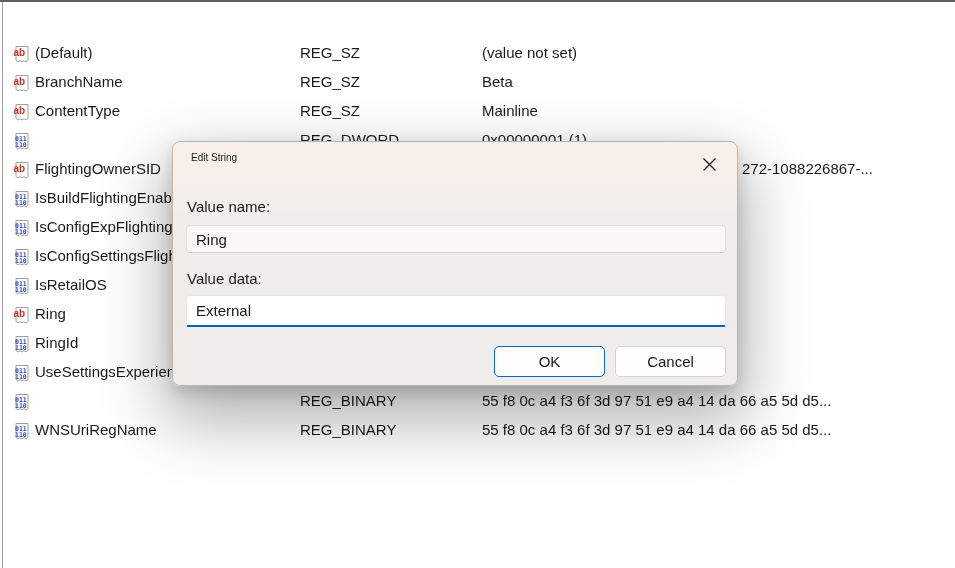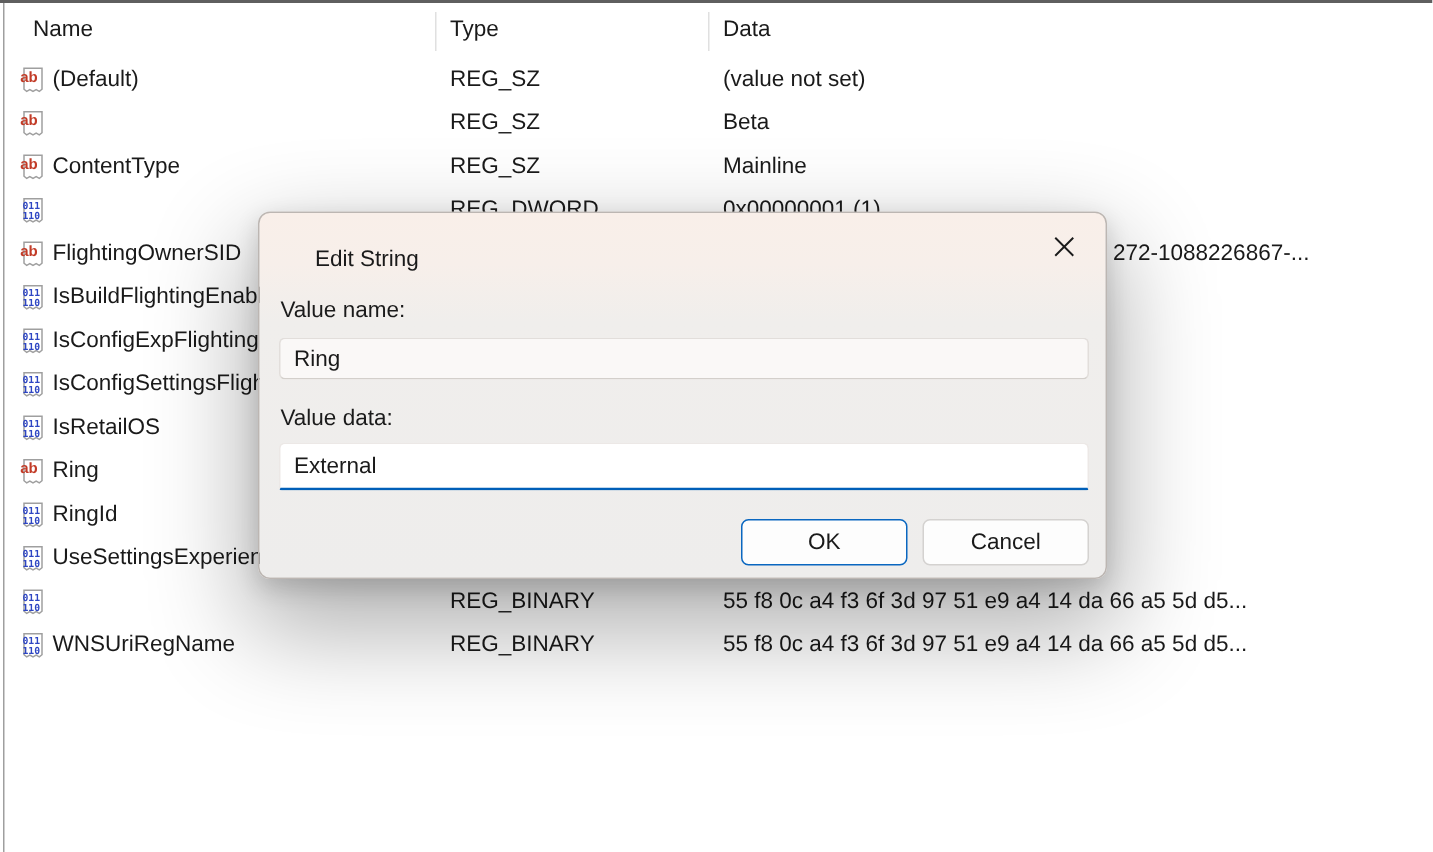--- a/index.html
+++ b/index.html
@@ -53,21 +53,21 @@
   
   .dialog {
     position:absolute; left:172px; top:141px; width:566px; height:245px;
     border-radius:8px;
     border:1px solid #bcb6b2;
     background:linear-gradient(180deg,#f9efe9 0%,#f7efea 14%,#f0eeec 30%,#eeedec 100%);
     box-shadow:0 28px 65px 8px rgba(0,0,0,0.30), 0 6px 16px rgba(0,0,0,0.16);
     z-index:10;
   }
   .dlg-title {
-    position:absolute; left:18px; top:22px; font-size:15px; color:#1a1a1a;margin-left:19px;
+    position:absolute; left:18px; top:10px; font-size:10px; color:#1a1a1a;
   }
   .dlg-close {
     position:absolute; right:14px; top:9px; width:28px; height:26px;
     display:flex; align-items:center; justify-content:center;
     border-radius:4px; cursor:default;
   }
   .dlg-label { position:absolute; left:14px; font-size:15px; color:#1b1b1b; }
   .lbl-name { top:56px; }
   .lbl-data { top:128px; }
   .dlg-input {
@@ -97,43 +97,37 @@
   }
   .btn-ok { left:321px; border:1.5px solid #0a67c0; }
   .btn-cancel { left:442px; border:1px solid #d4d2d0; }
 </style>
 </head>
 <body>
 
 <div class="listview">
   <div class="pane-left-border"></div>
 
-  <div class="lv-header">
-    <span class="col-label col-name">Name</span>
-    <span class="col-label col-type">Type</span>
-    <span class="col-label col-data">Data</span>
-    <span class="col-sep sep-1"></span>
-    <span class="col-sep sep-2"></span>
-  </div>
 
   <div class="lv-rows">
       <div class="lv-row">
         <span class="cell-icon"><svg width="17" height="18" viewBox="0 0 17 18">
             <path d="M3 1.5 h12 v14 l-1.8 1.4 -2.1-1.1 -2.1 1.1 -2.1-1.1 -2.1 1.1 -1.8-1.4 z" fill="#ffffff" stroke="#9f9f9f" stroke-width="1"></path>
             <text x="0.5" y="10.5" font-size="10" font-weight="bold" fill="#c23b27" font-family="'Liberation Sans',sans-serif">ab</text>
           </svg></span>
         <span class="cell-name">(Default)</span>
         <span class="cell-type">REG_SZ</span>
         <span class="cell-data">(value not set)</span>
       </div>
       <div class="lv-row">
         <span class="cell-icon"><svg width="17" height="18" viewBox="0 0 17 18">
             <path d="M3 1.5 h12 v14 l-1.8 1.4 -2.1-1.1 -2.1 1.1 -2.1-1.1 -2.1 1.1 -1.8-1.4 z" fill="#ffffff" stroke="#9f9f9f" stroke-width="1"></path>
             <text x="0.5" y="10.5" font-size="10" font-weight="bold" fill="#c23b27" font-family="'Liberation Sans',sans-serif">ab</text>
           </svg></span>
+        <span class="cell-name">BranchName</span>
         <span class="cell-type">REG_SZ</span>
         <span class="cell-data">Beta</span>
       </div>
       <div class="lv-row">
         <span class="cell-icon"><svg width="17" height="18" viewBox="0 0 17 18">
             <path d="M3 1.5 h12 v14 l-1.8 1.4 -2.1-1.1 -2.1 1.1 -2.1-1.1 -2.1 1.1 -1.8-1.4 z" fill="#ffffff" stroke="#9f9f9f" stroke-width="1"></path>
             <text x="0.5" y="10.5" font-size="10" font-weight="bold" fill="#c23b27" font-family="'Liberation Sans',sans-serif">ab</text>
           </svg></span>
         <span class="cell-name">ContentType</span>
         <span class="cell-type">REG_SZ</span>

